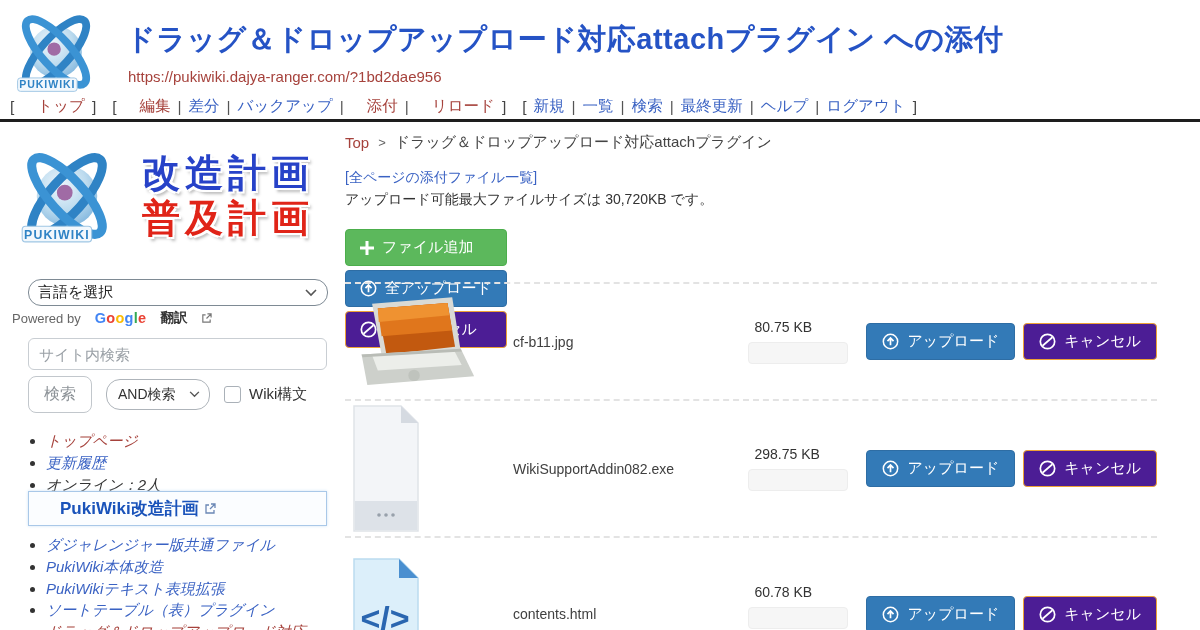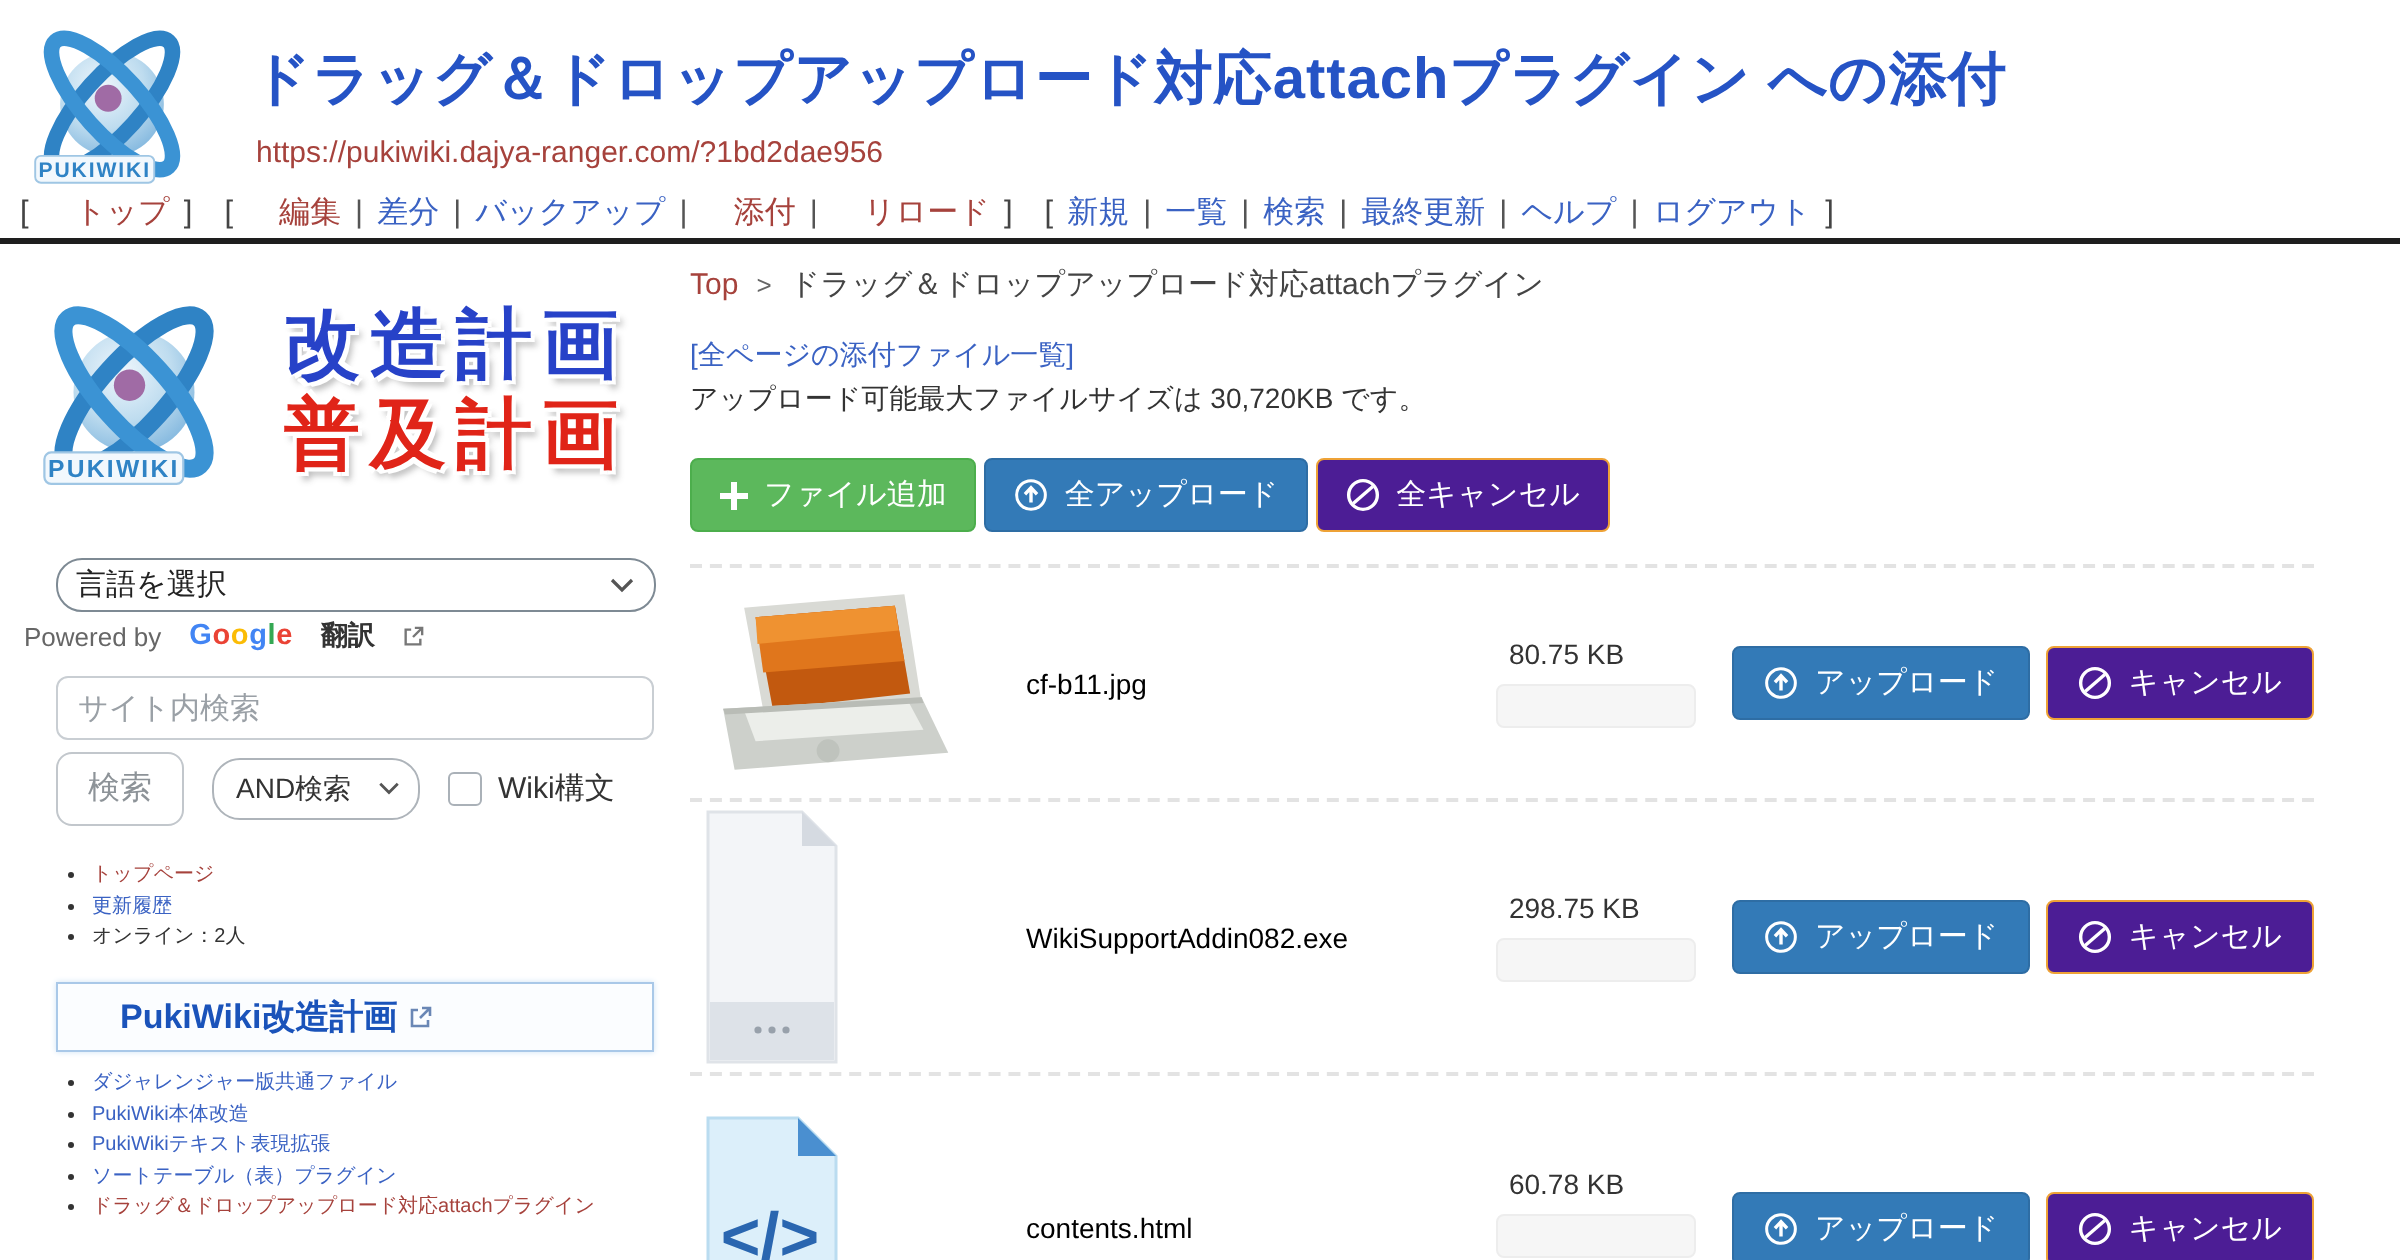--- a/index.html
+++ b/index.html
@@ -47,54 +47,54 @@
   .and-select { height:31px; width:104px; border:1px solid #aeb4ba; border-radius:14px; display:flex;
                 align-items:center; justify-content:space-between; padding:0 9px 0 11px; font-size:14px;
                 color:#333; cursor:pointer; background:#fff; }
   .wiki-check { display:flex; align-items:center; gap:8px; }
   .checkbox { width:17px; height:17px; border:1px solid #aab1b8; border-radius:3px; background:#fff; cursor:pointer; }
   .wiki-check-label { font-size:15px; color:#333; }
 
   .side-list { position:absolute; left:46px; width:290px; list-style:disc; }
   .side-list.one { top:432px; }
   .side-list.two { top:536px; }
-  .side-list li { margin-bottom:3px; font-size:10px; line-height:1.25; color:#333; }
+  .side-list li { margin-bottom:3px; font-size:15px; line-height:1.25; color:#333;font-style:italic; }
   .side-list a { text-decoration:none; color:#3a62c3; cursor:pointer; }
   .side-list a.visited { color:#a6423c; }
   .side-list .static { color:#333; }
 
   .side-box { position:absolute; left:28px; top:491px; width:299px; height:35px; border:1px solid #a9c8e8;
               background:#fbfdff; box-shadow:0 0 3px #cfe3f5; display:flex; align-items:center; padding:0 11px; gap:5px; }
   .side-box-title { font-size:17px; font-weight:bold; color:#1a53ba; text-decoration:none; cursor:pointer;margin-left:20px; }
 
   
   .main { position:absolute; left:345px; top:130px; width:812px; }
   .breadcrumb { position:absolute; top:3px; left:0; font-size:15px; display:flex; gap:9px; align-items:center; }
   .crumb-home { color:#a6423c; text-decoration:none; cursor:pointer; }
   .crumb-sep { color:#666; font-size:13px; }
   .crumb-cur { color:#444; }
   .attach-list-link { position:absolute; top:39px; left:0; font-size:14px; color:#3a62c3; text-decoration:none; cursor:pointer; }
   .max-size { position:absolute; top:61px; left:0; font-size:14px; color:#333; }
 
-  .toolbar { position:absolute; top:99px; left:0; display:flex; gap:4px; }
+  .toolbar { position:absolute; top:99px; left:0; display:flex; gap:4px;flex-direction:column; }
   .btn { display:inline-flex; align-items:center; gap:8px; color:#fff; font-size:15px; border-radius:4px;
          padding:8px 14px; border:1px solid transparent; cursor:pointer; white-space:nowrap;
          font-family:"Liberation Sans","DejaVu Sans",sans-serif; }
   .btn-green  { background:#5cb85c; border-color:#4cae4c; }
   .btn-blue   { background:#337ab7; border-color:#2e6da4; }
   .btn-orange { background:#4c1d95; border-color:#eea236; }
   .btn svg { display:block; }
 
   .file-rows { position:absolute; top:152px; left:0; width:812px; }
   .file-row { display:flex; align-items:center; border-top:2px dashed #e3e3e3; padding-left:8px; }
   .file-row.r1 { height:117px; }
   .file-row.r2 { height:137px; }
   .file-row.r3 { height:100px; }
   .thumb { width:158px; display:flex; align-items:center; }
-  .fname { flex:1; font-size:14px; color:#000000; padding-left:2px; }
+  .fname { flex:1; font-size:14px; color:#404040; padding-left:2px; }
   .fstats { width:102px; margin-right:16px; }
   .fsize { font-size:14px; color:#333; padding-left:6px; margin-bottom:7px; }
   .pbar { width:100px; height:22px; background:#f6f6f6; border:1px solid #ededed; border-radius:4px; overflow:hidden; }
   .pfill { height:100%; width:0; background:#5cb85c; }
   .rowbtns { display:flex; gap:8px; }
   .rowbtns .btn { padding:8px 15px; }
 </style>
 </head>
 <body>
 

